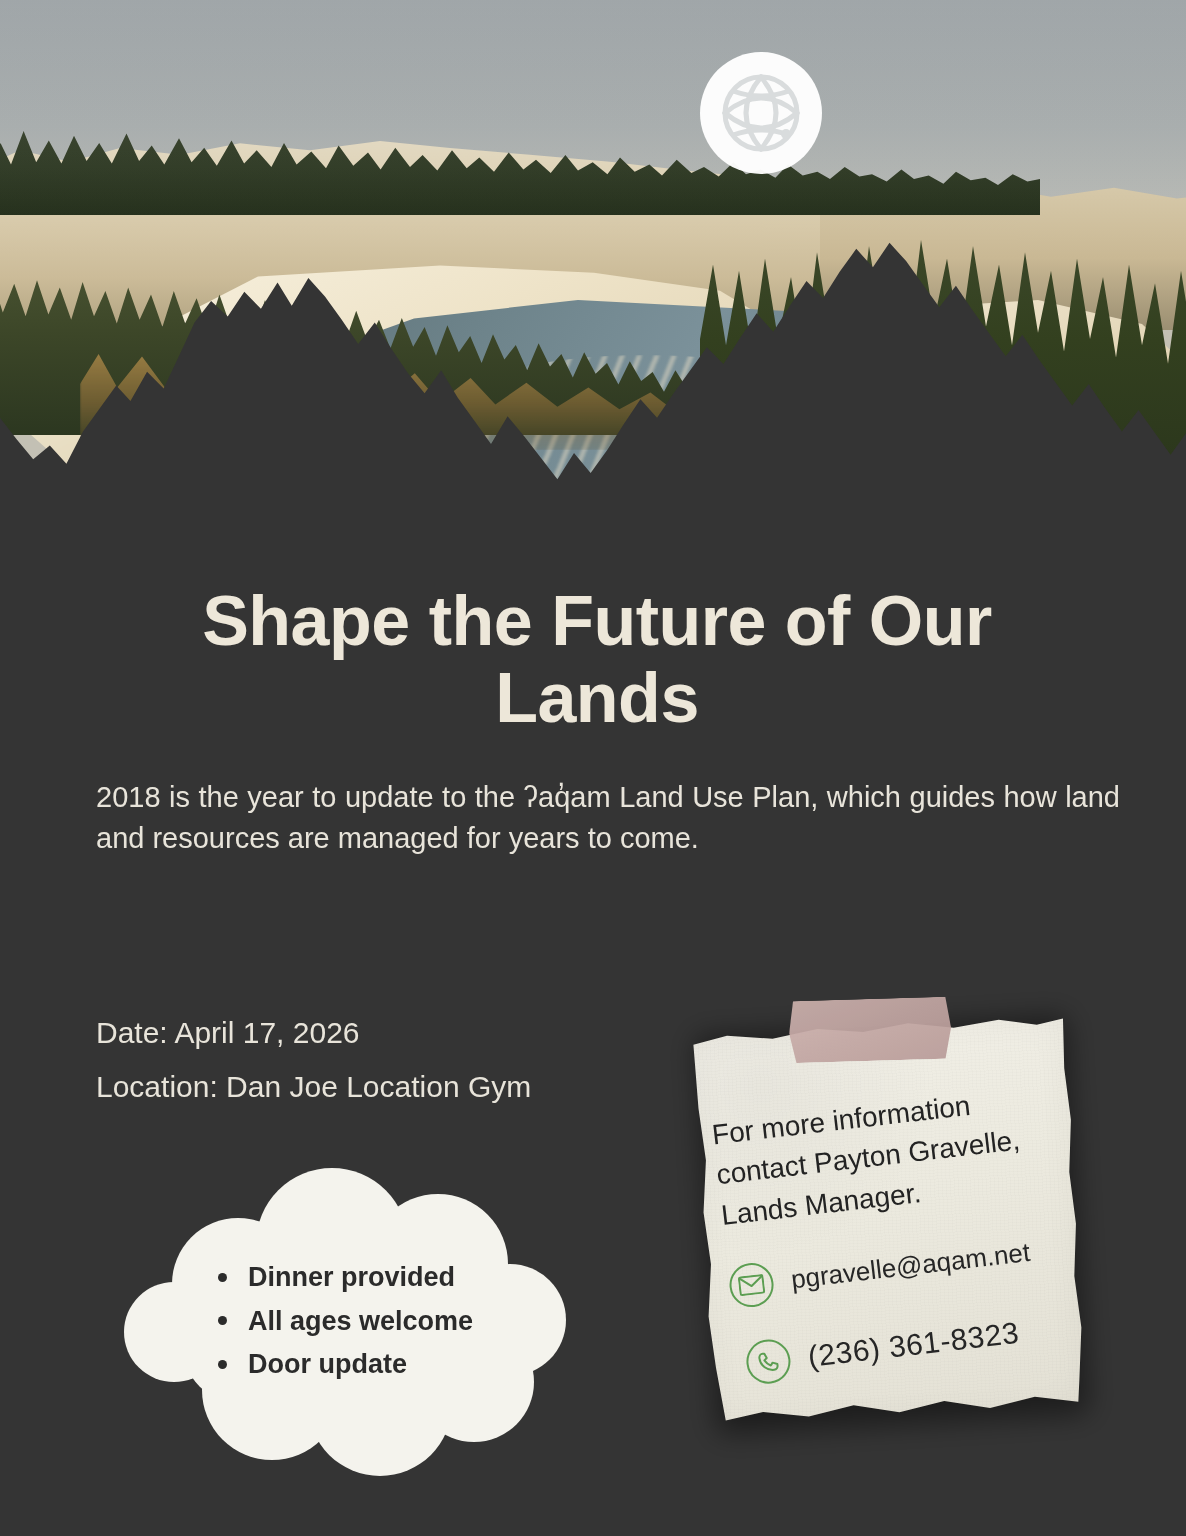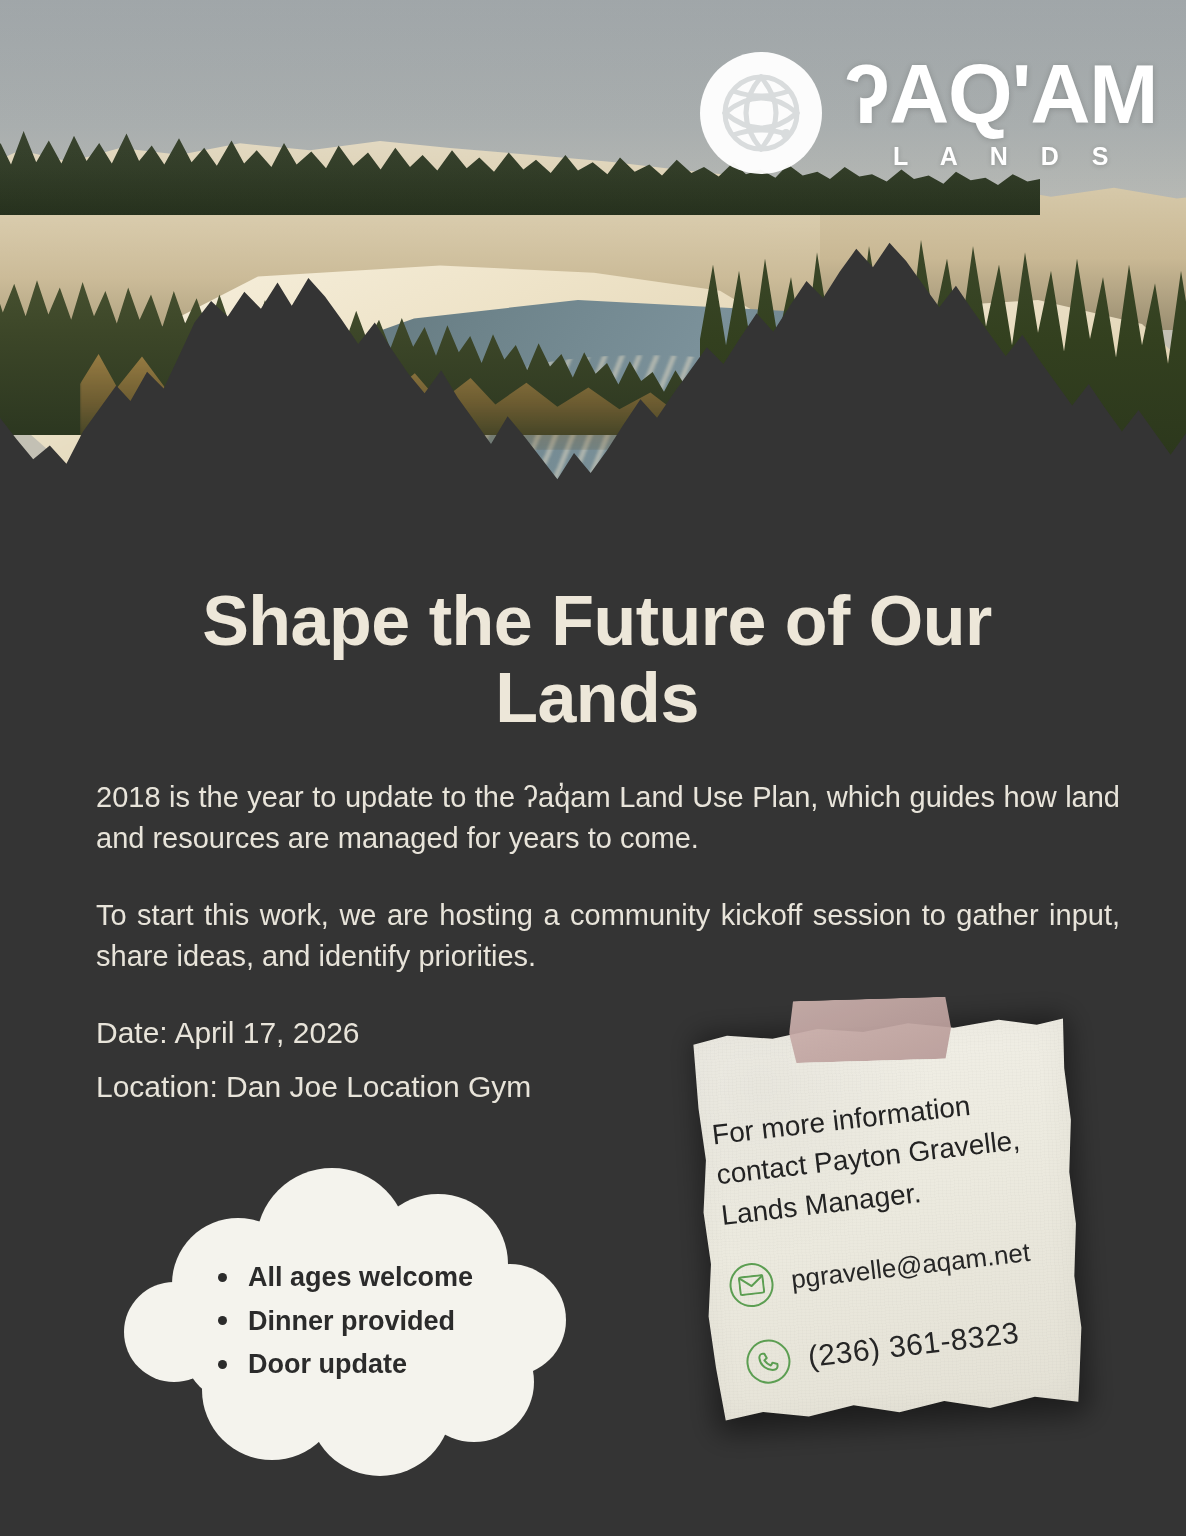--- a/index.html
+++ b/index.html
@@ -283,34 +283,29 @@
           <path d="M25 61 q36 -30 72 0"></path>
           <path d="M25 61 q36 30 72 0"></path>
           <path d="M61 25 q-30 36 0 72"></path>
           <path d="M61 25 q30 36 0 72"></path>
           <path d="M33 39 q28 10 56 0"></path>
           <path d="M33 83 q28 -10 56 0"></path>
         </g>
         <circle cx="86" cy="82" r="5" fill="#d9dcdd"></circle>
       </svg>
     </div>
-    <div class="logo-text">
-      <div class="logo-word">ʔAQ'AM</div>
-      <div class="logo-sub">L A N D S</div>
-    </div>
   </div>
 
   <div class="panel"></div>
 
   <div class="content">
 
     <h1 class="headline">Shape the Future of Our Lands</h1>
 
     <p class="para para-1">2018 is the year to update to the ʔaq̓am Land Use Plan, which guides how land and resources are managed for years to come.</p>
-    <p class="para para-2">To start this work, we are hosting a community kickoff session to gather input, share ideas, and identify priorities.</p>
 
     <div class="details">
       <div>Date: April 17, 2026</div>
       <div>Location: Dan Joe Location Gym</div>
     </div>
 
     <div class="cloud-wrap">
       <svg width="470" height="316" viewBox="0 0 470 316" aria-hidden="true">
         <g fill="#F4F3ED">
           <circle cx="210" cy="76" r="76"></circle>
@@ -318,22 +313,22 @@
           <circle cx="116" cy="116" r="66"></circle>
           <circle cx="388" cy="152" r="56"></circle>
           <circle cx="52" cy="164" r="50"></circle>
           <circle cx="150" cy="222" r="70"></circle>
           <circle cx="258" cy="236" r="72"></circle>
           <circle cx="352" cy="214" r="60"></circle>
           <rect x="60" y="86" width="340" height="150" rx="60"></rect>
         </g>
       </svg>
       <ul class="cloud-list">
+        <li>Dinner provided</li>
         <li>All ages welcome</li>
-        <li>Dinner provided</li>
         <li>Door update</li>
       </ul>
     </div>
 
     <div class="note-wrap">
       <div class="note-shadow"></div>
       <div class="note-paper">
         <div class="note-grain"></div>
       </div>
       <div class="tape"></div>

